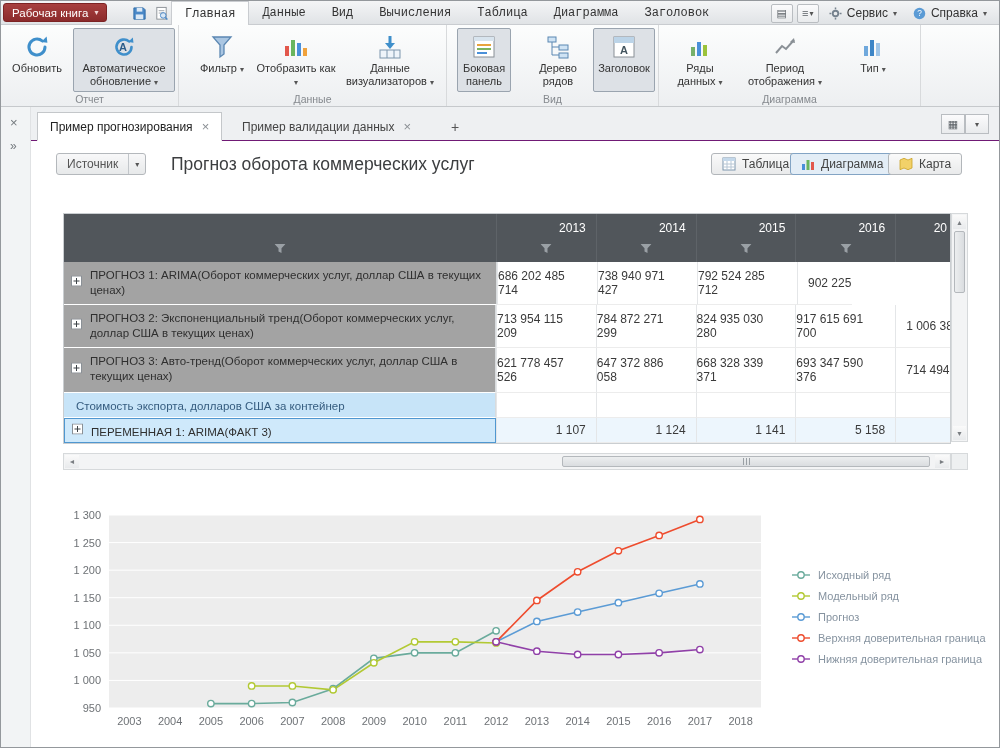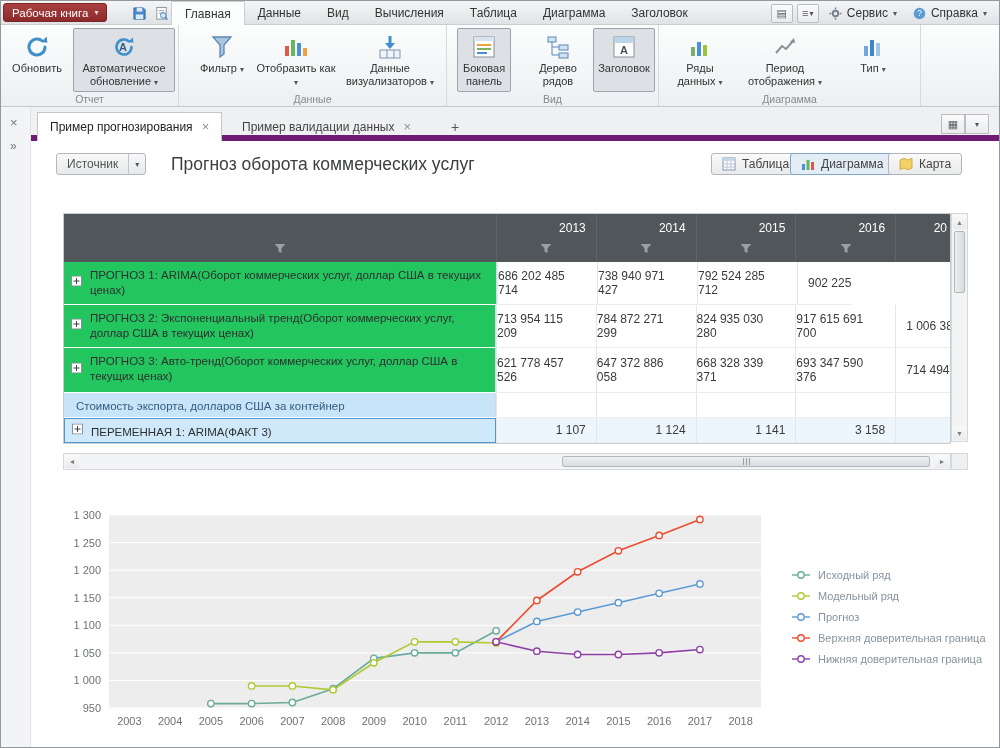--- a/index.html
+++ b/index.html
@@ -7,42 +7,42 @@
   body { font-family: "Liberation Sans", sans-serif; }
   .window { position:relative; width:1000px; height:748px; background:#fff; border:1px solid #94989c; overflow:hidden; }
 
   
   .titlebar { position:absolute; left:0; top:0; width:100%; height:24px;
     background:linear-gradient(#f4f5f6,#e0e3e6); border-bottom:1px solid #c9ccd0; }
   .wb-btn { position:absolute; left:2px; top:2px; height:19px; padding:0 8px;
     background:linear-gradient(#a8403f,#8b2a2b); color:#fff; font-size:11.5px;
     border:1px solid #7c2324; border-radius:3px; display:flex; align-items:center; gap:6px; }
   .tb-icon { position:absolute; top:3px; width:20px; height:18px; display:flex; align-items:center; justify-content:center; }
-  .menu-tabs { position:absolute; left:170px; top:0; height:24px; display:flex; }
+  .menu-tabs { position:absolute; left:170px; top:0; height:24px; display:flex;font-family:Liberation Mono, monospace; }
   .menu-tab { padding:0 13px; font-size:12px; color:#333; display:flex; align-items:center; height:24px; }
   .menu-tab.active { background:#fcfdfd; border:1px solid #c9ccd0; border-bottom:none; }
   .tb-right { position:absolute; right:6px; top:0; height:24px; display:flex; align-items:center; gap:4px; font-size:12px; color:#333; }
   .tb-sq { width:22px; height:19px; border:1px solid #b9bdc1; background:linear-gradient(#fbfbfc,#e9ebed);
     border-radius:2px; display:flex; align-items:center; justify-content:center; font-size:11px; color:#5b6166; gap:1px; }
   .tb-menu { display:flex; align-items:center; gap:5px; padding:0 6px; }
   .dd { font-size:8px; color:#555; }
 
   
   .ribbon { position:absolute; left:0; top:24px; width:100%; height:82px;
     background:linear-gradient(#fcfdfd,#edeff1); border-bottom:1px solid #c6c9cc; }
   .rgroup { position:absolute; top:0; height:100%; border-right:1px solid #d8dadc; }
   .rgroup-label { position:absolute; bottom:1px; left:0; width:100%; text-align:center; font-size:10.5px; color:#85898e; }
   .rbtn { position:absolute; top:3px; height:64px; display:flex; flex-direction:column; align-items:center;
     padding-top:3px; border:1px solid transparent; border-radius:2px; }
   .rbtn.sel { background:#dde1e6; border-color:#9aa4af; }
   .ricon { height:30px; display:flex; align-items:center; justify-content:center; }
   .rlabel { font-size:11px; color:#333; text-align:center; line-height:13px; }
 
   
-  .tabstrip { position:absolute; left:30px; top:106px; right:0; height:34px; background:#eef0f2; border-bottom:6px solid #701a75; }
+  .tabstrip { position:absolute; left:30px; top:106px; right:0; height:34px; background:#eef0f2; border-bottom:1px solid #701a75; }
   .doc-tab { position:absolute; top:5px; height:29px; display:flex; align-items:center; gap:9px; padding:0 12px; font-size:12px; color:#444; }
   .doc-tab.active { background:#fff; border:1px solid #c4c7ca; border-bottom:1px solid #fff; color:#222; }
   .tab-close { color:#8a8f94; font-size:13px; line-height:13px; }
   .tab-add { position:absolute; top:5px; height:29px; display:flex; align-items:center; padding:0 12px; font-size:14px; color:#555; }
   .tabstrip-right { position:absolute; right:10px; top:7px; display:flex; }
   .tsr-btn { width:24px; height:20px; border:1px solid #b9bdc1; background:linear-gradient(#fbfbfc,#e9ebed);
     display:flex; align-items:center; justify-content:center; font-size:11px; color:#5b6166; }
 
   
   .leftstrip { position:absolute; left:0; top:106px; width:30px; bottom:0; background:#f2f4f5; border-right:1px solid #e0e2e4; }
@@ -67,21 +67,21 @@
   .gcorner { width:433px; position:relative; }
   .gcol { width:100px; position:relative; border-left:1px solid #5e6368; }
   .gcol.partial { width:55px; }
   .gyear { position:absolute; top:7px; right:10px; color:#fff; font-size:12px; }
   .gcol.partial .gyear { right:3px; }
   .funnel { position:absolute; bottom:4px; left:50%; transform:translateX(-50%); opacity:.85; }
   .grow { display:flex; }
   .h43 { height:43px; } .h45 { height:45px; } .h25 { height:25px; }
   .glabel { width:433px; position:relative; padding:6px 8px 4px 26px; font-size:11.5px; color:#2f2f2f;
     line-height:15px; border-bottom:1px solid #fff; border-right:1px solid #d8dbdd; }
-  .glabel.green { background:#22c55e; }
+  .glabel.green { background:#a3a3a3; }
   .glabel.bluehdr { background:#c7e4f8; color:#355c7f; padding-left:12px; }
   .glabel.selected { background:#cfe9fb; border:1px solid #4f97d0; }
   .expand { position:absolute; left:7px; top:50%; transform:translateY(-50%); }
   .gcell { width:100px; display:flex; align-items:center; justify-content:flex-end; padding-right:10px;
     font-size:12px; color:#3a3a3a; border-left:1px solid #e4e6e8; border-bottom:1px solid #ececec; background:#fff; }
   .gcell.partial { width:55px; justify-content:flex-start; padding:0 0 0 10px; overflow:hidden; white-space:nowrap; }
   .grow.selrow .gcell { background:#edf6fd; }
 
   
   .vscroll { position:absolute; left:950px; top:212px; width:17px; height:229px; background:#f3f4f5; border:1px solid #d6d9db; }
@@ -461,21 +461,21 @@
         <span class="expand"><svg width="11" height="11" viewBox="0 0 11 11">
               <rect x="0.5" y="0.5" width="10" height="10" fill="#fff" stroke="#8a9096"></rect>
               <line x1="2.5" y1="5.5" x2="8.5" y2="5.5" stroke="#3c4246"></line>
               <line x1="5.5" y1="2.5" x2="5.5" y2="8.5" stroke="#3c4246"></line>
             </svg></span>
         <span>ПЕРЕМЕННАЯ 1: ARIMA(ФАКТ 3)</span>
       </div>
       <div class="gcell">1 107</div>
       <div class="gcell">1 124</div>
       <div class="gcell">1 141</div>
-      <div class="gcell">3 158</div>
+      <div class="gcell">5 158</div>
       <div class="gcell partial"></div>
     </div>
   </div>
 
   <div class="vscroll">
     <div class="varrow up">▲</div>
     <div class="vthumb"></div>
     <div class="varrow down">▼</div>
   </div>
   <div class="hscroll">

